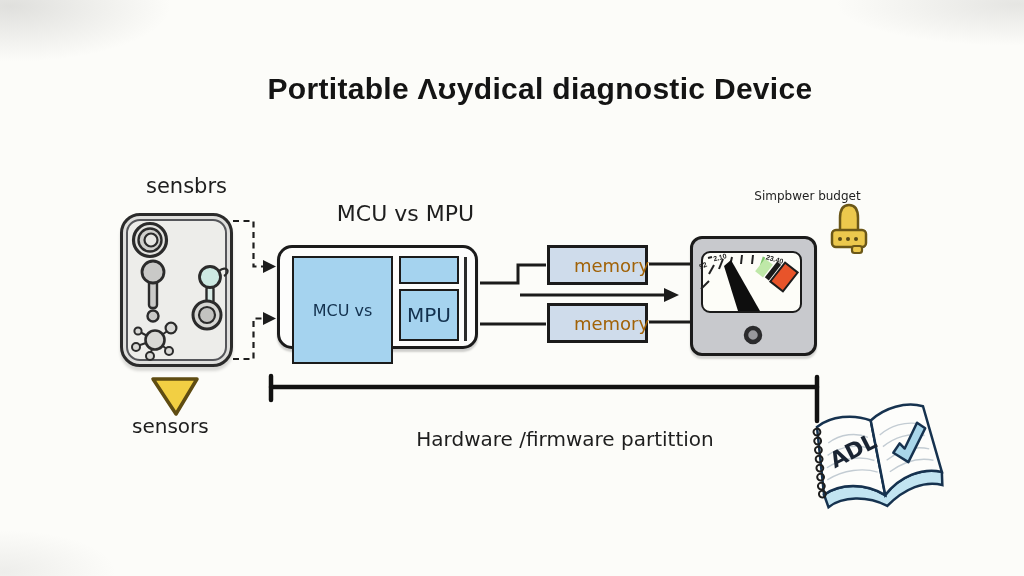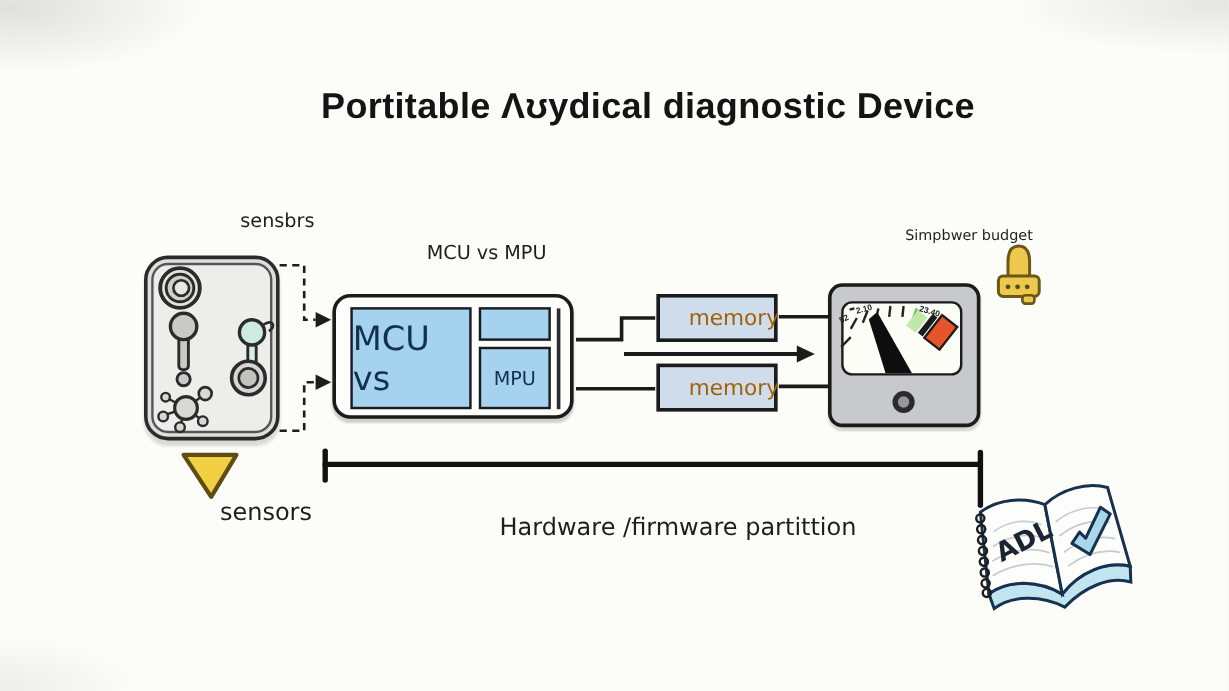--- a/index.html
+++ b/index.html
@@ -9,35 +9,35 @@
     background-image:
       radial-gradient(ellipse 230px 80px at 10px 6px, rgba(110,110,108,.20), transparent 70%),
       radial-gradient(ellipse 260px 60px at 1018px 4px, rgba(110,110,108,.16), transparent 70%),
       radial-gradient(ellipse 160px 60px at 4px 572px, rgba(110,110,108,.10), transparent 70%);
     font-family:"Liberation Sans", sans-serif;color:#1d1d1d;
   }
   .abs{position:absolute;padding-left:28px;}
   .ctr{display:flex;align-items:center;justify-content:center;text-align:center;}
   .title{top:72px;left:0;width:100%;text-align:center;font-size:30px;font-weight:700;color:#141414;letter-spacing:.3px;}
   .hand{font-family:"DejaVu Sans", sans-serif;color:#1e1e1e;}
-  .lbl-sensbrs{left:118px;top:174px;width:116px;text-align:right;font-size:16px;}
-  .lbl-sensors{left:116px;top:414px;width:116px;text-align:right;font-size:20px;}
-  .lbl-mcu-heading{left:275px;top:201px;width:205px;text-align:center;font-size:16px;}
+  .lbl-sensbrs{left:118px;top:174px;width:116px;text-align:left;font-size:21px;}
+  .lbl-sensors{left:104px;top:414px;width:116px;text-align:left;font-size:20px;}
+  .lbl-mcu-heading{left:275px;top:201px;width:205px;text-align:center;font-size:22px;}
   .lbl-power{left:662px;top:189px;width:235px;text-align:center;font-size:12px;}
   .lbl-partition{left:297px;top:403px;width:480px;text-align:center;font-size:20px;margin-top:24px;}
   .sensor-panel{left:120px;top:213px;width:113px;height:154px;border:3.5px solid #2b2b2b;border-radius:20px;
     background:#dfdfdd;box-shadow:0 4px 3px rgba(0,0,0,.14);box-sizing:border-box;}
   .sensor-panel-inner{position:absolute;left:3px;top:3px;right:3px;bottom:3px;border:2px solid #55565a;border-radius:14px;background:#ededea;}
   .mcu-box{left:277px;top:245px;width:201px;height:104px;border:3.5px solid #1b1b1b;border-radius:15px;
     background:#fdfdfc;box-shadow:0 3px 2px rgba(0,0,0,.18);box-sizing:border-box;}
   .blue-cell{position:absolute;border:2.5px solid #1b1b1b;background:#a5d3ef;box-sizing:border-box;
     display:flex;align-items:center;justify-content:center;font-family:"DejaVu Sans",sans-serif;color:#13314e;}
-  .cell-mcu{left:12px;top:8px;width:101px;height:85px;font-size:28px;}
+  .cell-mcu{left:12px;top:8px;width:101px;height:108px;font-size:16px;}
   .cell-small{left:119px;top:8px;width:60px;height:28px;}
-  .cell-mpu{left:119px;top:41px;width:60px;height:52px;font-size:16px;}
+  .cell-mpu{left:119px;top:41px;width:60px;height:52px;font-size:20px;}
   .cell-vline{position:absolute;left:184px;top:9px;width:2.5px;height:84px;background:#2b2b2b;}
   .memory-box{width:101px;height:40px;border:3px solid #1b1b1b;background:#cfdceb;box-sizing:border-box;
     font-family:"DejaVu Sans",sans-serif;font-size:18px;color:#a16207;}
   .mem-top{left:547px;top:245px;}
   .mem-bottom{left:547px;top:303px;}
   .gauge-body{left:690px;top:236px;width:127px;height:120px;border:3.5px solid #1b1b1b;border-radius:12px;
     background:#c8c9cd;box-shadow:0 3px 2px rgba(0,0,0,.16);box-sizing:border-box;}
   .gauge-dial{position:absolute;left:8px;top:12px;width:101px;height:62px;border:2.5px solid #1b1b1b;border-radius:9px;background:#fdfdf8;box-sizing:border-box;}
   .overlay{position:absolute;left:0;top:0;width:1024px;height:576px;pointer-events:none;}
 </style>

